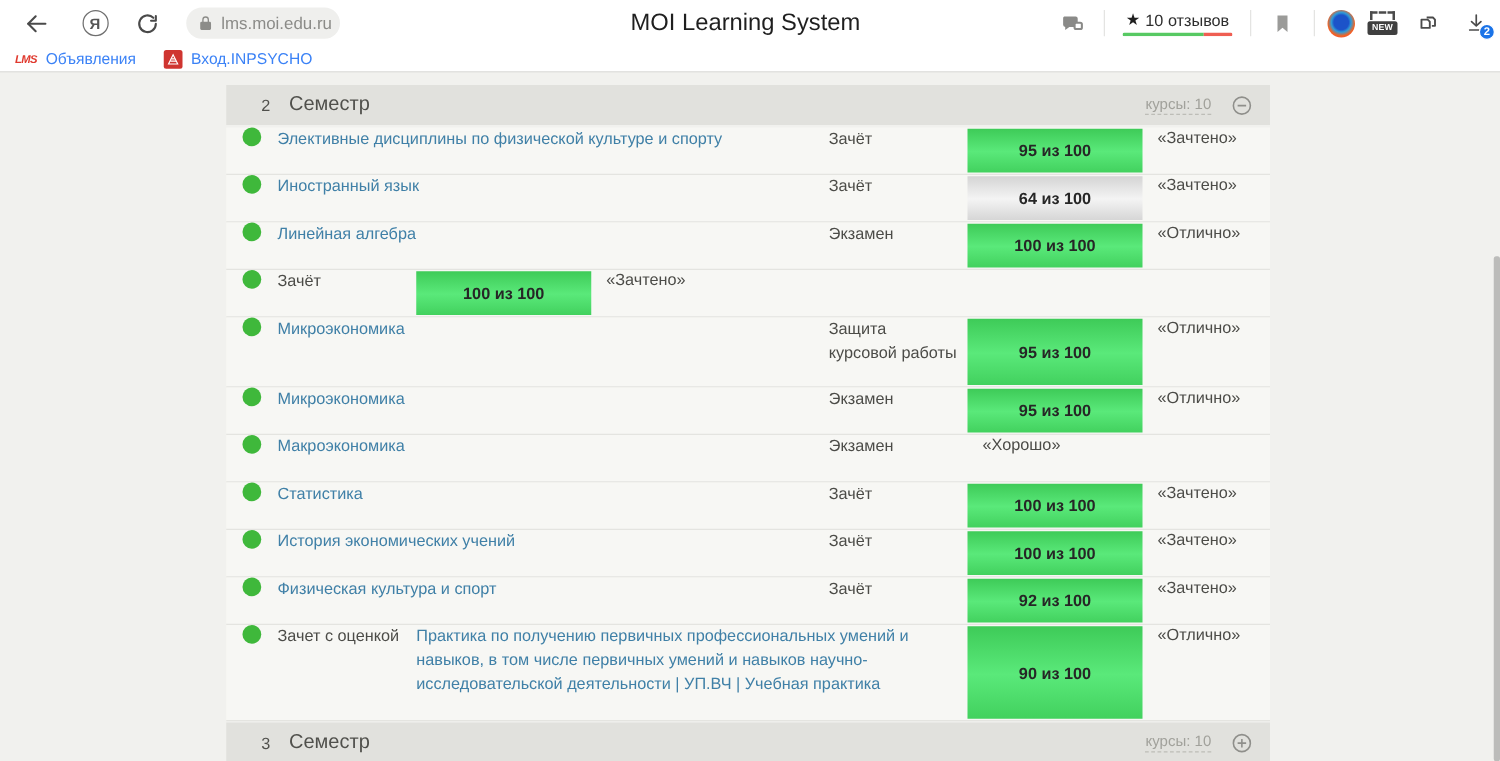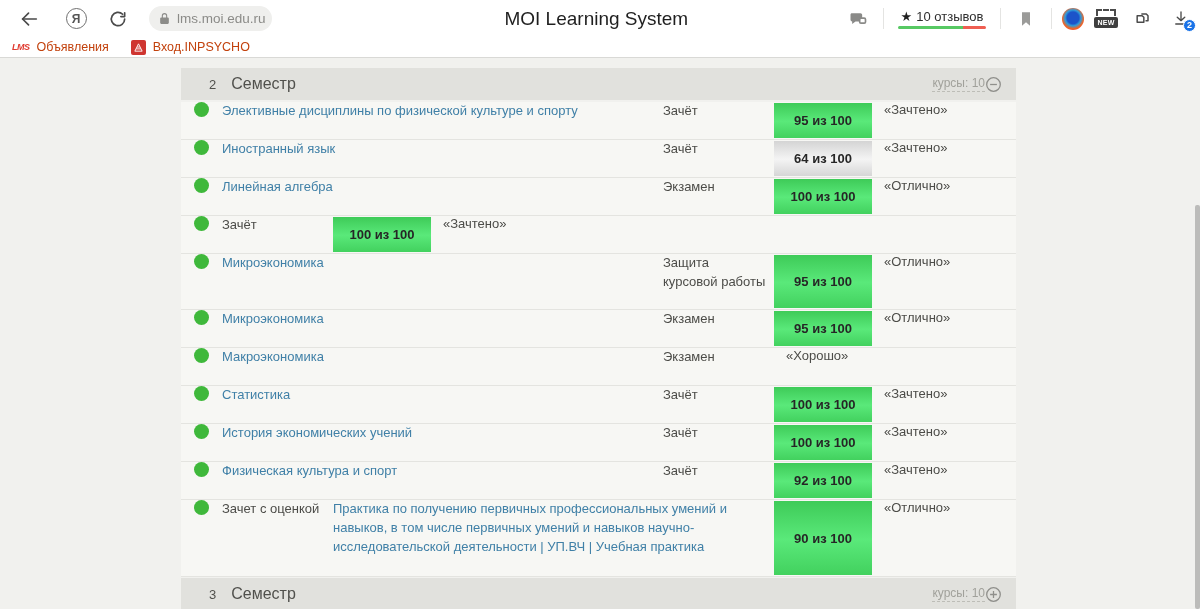--- a/index.html
+++ b/index.html
@@ -26,44 +26,44 @@
   .rate-bar .g { background:#57c963; width:74%; }
   .rate-bar .r { background:#ef5e52; width:26%; }
   .ext-circle { width:22px; height:22px; border-radius:50%; background:radial-gradient(circle at 50% 45%, #1c53c9 0%, #1c53c9 36%, #2f9bd8 48%, #f2real 0, #f26322 66%, #ef3b67 100%); flex:none; cursor:pointer; }
   .new-icon { width:24px; height:19px; position:relative; cursor:pointer; flex:none; }
   .new-icon .dash { position:absolute; top:0; left:2px; right:2px; height:7px; border-top:2px dashed #4b4b4b; border-left:2px dashed #4b4b4b; border-right:2px dashed #4b4b4b; }
   .new-icon .tag { position:absolute; bottom:0; left:0; right:0; height:11px; background:#3f3f3f; border-radius:2px; color:#fff; font-size:7px; font-weight:bold; text-align:center; line-height:11px; letter-spacing:0.2px; }
   .dl-wrap { position:relative; width:26px; height:28px; cursor:pointer; flex:none; }
   .dl-badge { position:absolute; right:-2px; bottom:1px; width:13px; height:13px; border-radius:50%; background:#1a73e8; color:#fff; font-size:9px; font-weight:bold; display:flex; align-items:center; justify-content:center; border:1px solid #fff; }
   .bookmarks { height:20px; display:flex; align-items:center; padding-left:12px; gap:22px; }
   .bm-item { display:flex; align-items:center; gap:7px; cursor:pointer; }
-  .bm-label { font-size:12.5px; color:#c2410c; white-space:nowrap; }
+  .bm-label { font-size:12.5px; color:#3b82f6; white-space:nowrap; }
   .lms-fav { font-size:9px; font-weight:800; color:#e03a2f; letter-spacing:-0.5px; font-style:italic; }
   .inp-fav { width:15px; height:15px; background:#cf3530; border-radius:2px; display:flex; align-items:center; justify-content:center; }
 
   
   .page { position:absolute; top:58px; left:0; width:1200px; height:551px; background:#f1f1ee; overflow:hidden; }
   .table-wrap { position:absolute; left:181px; top:10px; width:835px; }
   .sem-header { height:32px; background:#e1e1dd; display:flex; align-items:center; padding:0 14px 0 28px; }
   .sem-num { font-size:13px; color:#50504c; margin-right:15px; }
   .sem-label { font-size:16px; color:#50504c; }
-  .sem-right { margin-left:auto; display:flex; align-items:center; gap:0; }
+  .sem-right { margin-left:auto; display:flex; align-items:center; gap:16px; }
   .courses-link { font-size:12px; color:#a1a19b; border-bottom:1px dashed #bdbdb7; line-height:1.25; cursor:pointer; }
   .circle-btn { cursor:pointer; display:flex; }
   .rows { margin-top:2px; }
   .course-row { display:flex; background:#f7f7f4; border-bottom:1px solid #e4e4e0; height:38px; align-items:stretch; }
   .course-row.tall { height:56px; }
   .course-row.xtall { height:77px; }
   .cell { display:flex; align-items:flex-start; }
   .dot-cell { width:41px; justify-content:center; flex:none; }
   .status-dot { width:15px; height:15px; border-radius:50%; background:#3fb83b; }
   .name-cell { width:441px; flex:none; padding-right:20px; }
   .course-link { font-size:13px; color:#4080a7; line-height:1.45; cursor:pointer; }
   .ctrl-cell { width:111px; flex:none; padding-right:8px; font-size:13px; color:#4c4c48; line-height:1.45; }
-  .badge-cell { width:98px; flex:none; padding:1px 0; }
+  .badge-cell { width:140px; flex:none; padding:1px 0; }
   .score-badge { width:100%; height:100%; display:flex; align-items:center; justify-content:center; font-size:13px; font-weight:600; color:#262626; }
   .score-badge.green { background:linear-gradient(180deg,#3ecb58 0%,#5ae97a 52%,#42d15e 100%); }
   .score-badge.gray { background:linear-gradient(180deg,#d4d4d4 0%,#f4f4f4 52%,#d6d6d6 100%); }
   .score-badge.yellow { background:linear-gradient(180deg,#efd91f 0%,#f8ee52 52%,#f2df2b 100%); }
   .grade-cell { width:122px; flex:none; padding-left:12px; font-size:13px; color:#4c4c48; }
   .sem-footer { margin-top:1px; }
 
   
   .scroll-thumb { position:absolute; right:0px; top:147px; width:5px; height:404px; background:#bcbcba; border-radius:2px; cursor:pointer; }
 </style>

